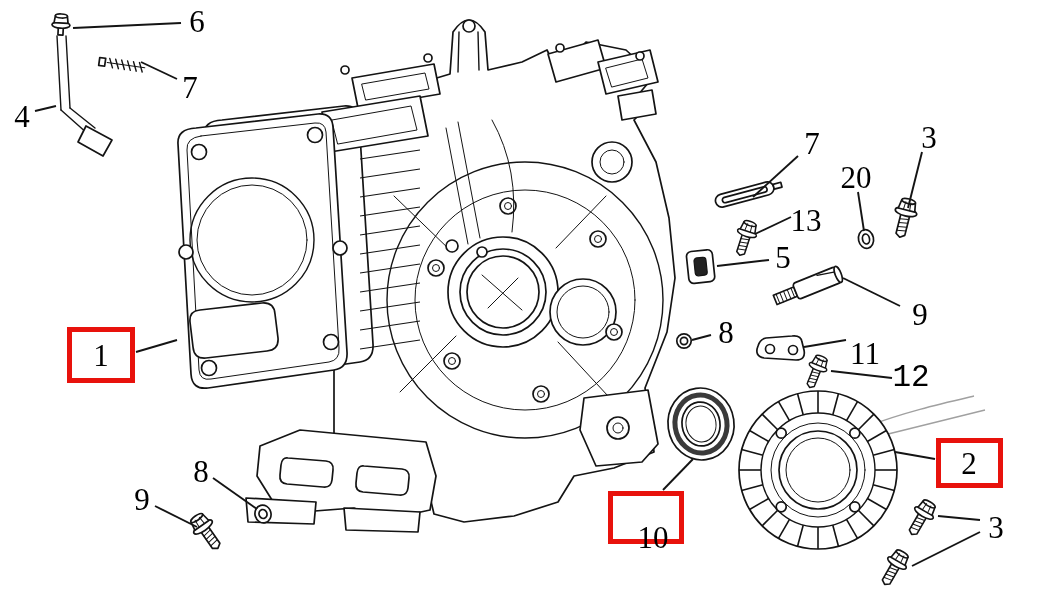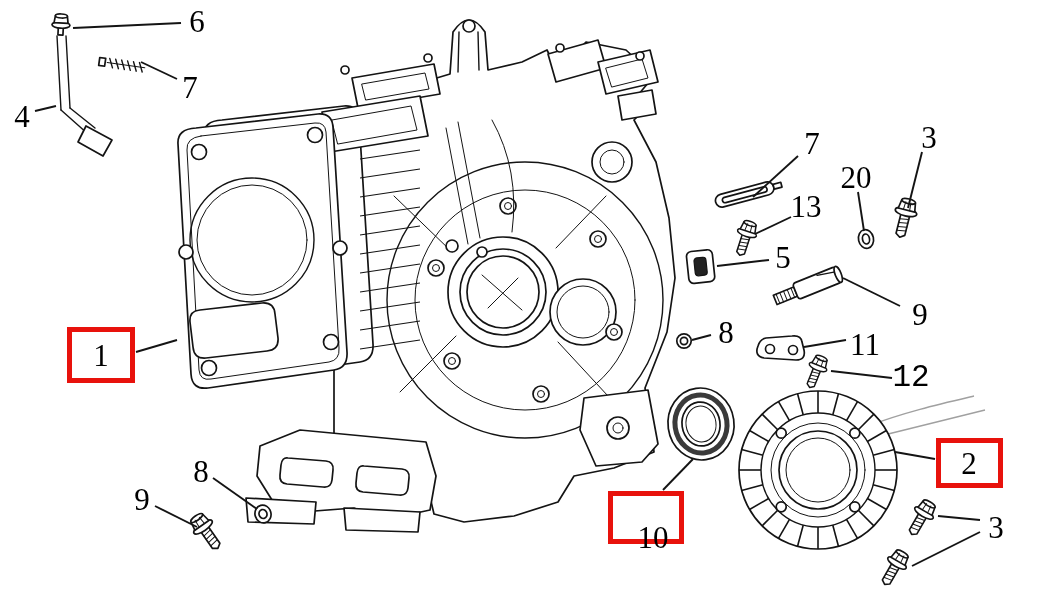--- a/index.html
+++ b/index.html
@@ -356,21 +356,21 @@
       <div class="highlight-box" style="left: 608px; top: 491px; width: 76px; height: 53px;"></div>
       <div class="callout" style="left: 653px; top: 517px; margin-top: 20px;">10</div>
       <div class="callout" style="left: 996px; top: 527px;">3</div>
       <div class="callout" style="left: 22px; top: 116px;">4</div>
       <div class="callout" style="left: 783px; top: 257px;">5</div>
       <div class="callout" style="left: 197px; top: 21px;">6</div>
       <div class="callout" style="left: 190px; top: 87px;">7</div>
       <div class="callout" style="left: 201px; top: 471px;">8</div>
       <div class="callout" style="left: 726px; top: 332px;">8</div>
       <div class="callout" style="left: 142px; top: 499px;">9</div>
-      <div class="callout" style="left: 865px; top: 344px; text-align: right;">11</div>
+      <div class="callout" style="left: 865px; top: 353px; text-align: right;">11</div>
       <div class="callout" style="left: 911px; top: 377px; font-family: Liberation Mono, monospace;">12</div>
-      <div class="callout" style="left: 806px; top: 206px;">13</div>
+      <div class="callout" style="left: 806px; top: 220px;">13</div>
       <div class="callout" style="left: 812px; top: 143px;">7</div>
       <div class="callout" style="left: 920px; top: 314px;">9</div>
       <div class="callout" style="left: 856px; top: 177px;">20</div>
       <div class="callout" style="left: 929px; top: 137px;">3</div>
     </div>
 </div>
 
 </body></html>

